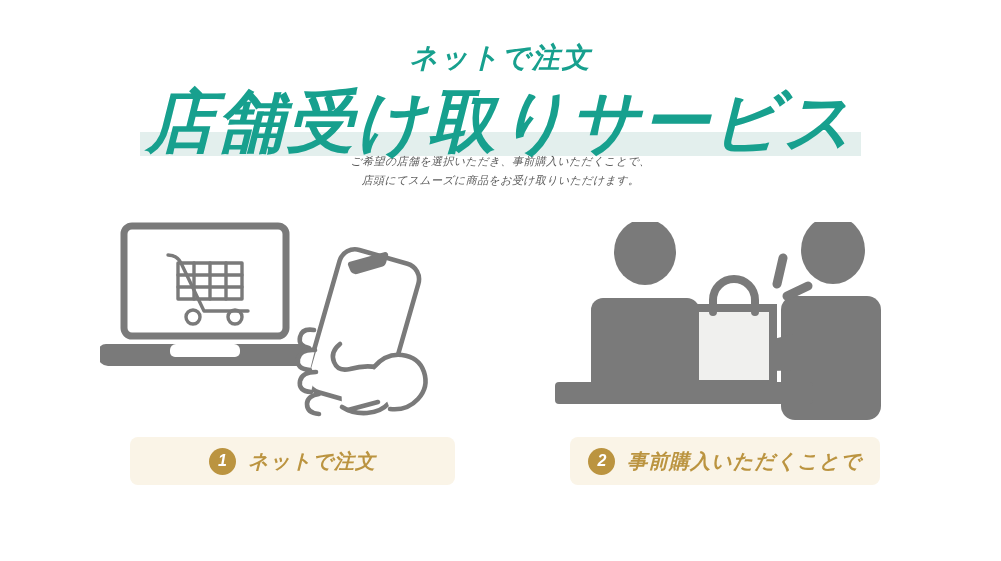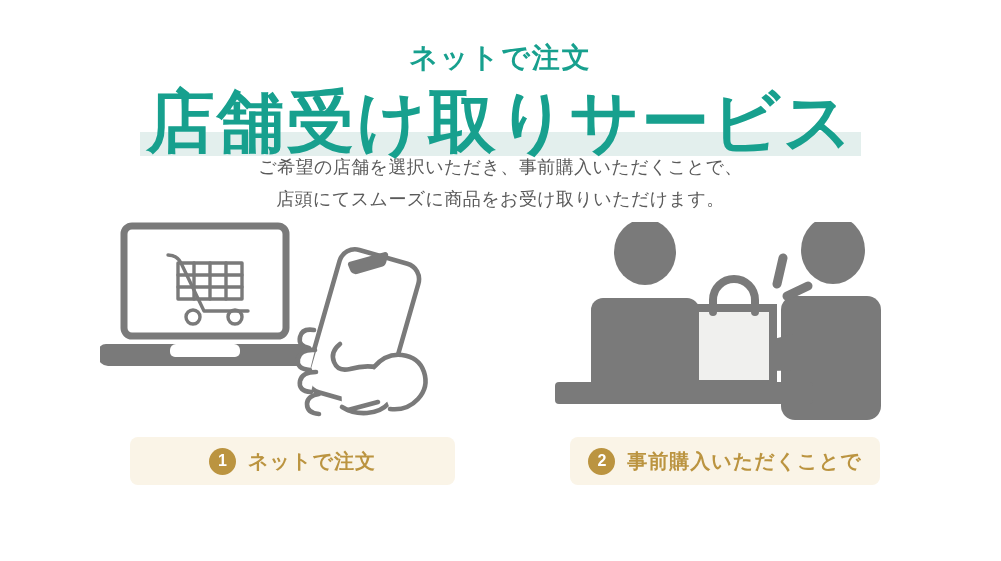--- a/index.html
+++ b/index.html
@@ -9,20 +9,21 @@
   }
   body {
     font-family: "Liberation Sans", "DejaVu Sans", sans-serif;
   }
   .page {
     position: relative;
     width: 1001px;
     height: 561px;
     background: #ffffff;
     overflow: hidden;
+    font-style: italic;
   }
 
   
   .header {
     position: absolute;
     left: 0;
     top: 44px;
     width: 1001px;
     text-align: center;
   }
@@ -60,21 +61,21 @@
     margin: 1px;
     white-space: nowrap;
     text-align: center;
   }
   .subtitle {
     position: absolute;
     left: 0;
     top: 152px;
     width: 1001px;
     text-align: center;
-    font-size: 18px;
+    font-size: 11px;
     color: #5a5a5a;
     line-height: 1.75;
     letter-spacing: 0.4px;
   }
   .subtitle div { white-space: nowrap; }
 
   
   .illus-left {
     position: absolute;
     left: 100px;

